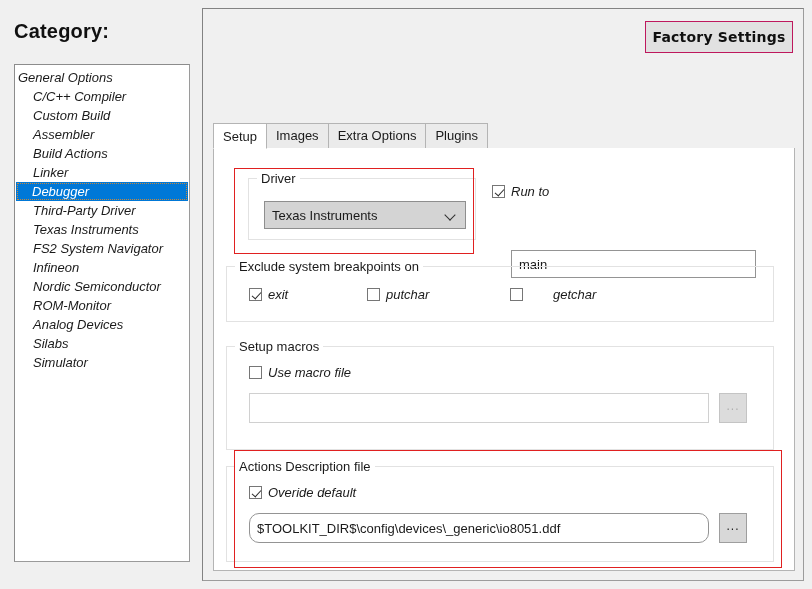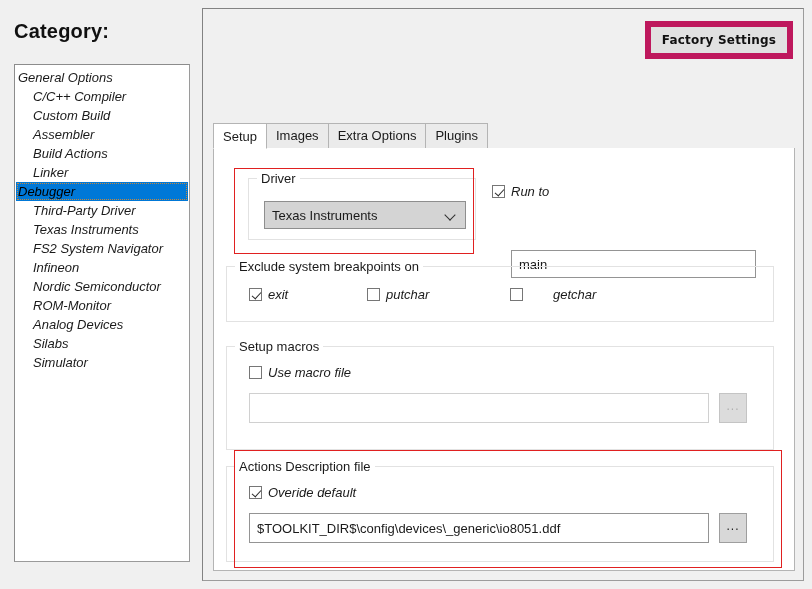--- a/index.html
+++ b/index.html
@@ -51,47 +51,47 @@
     font-size: 13px;
     color: #1a1a1a;
     padding-left: 3px;
     white-space: nowrap;
     box-sizing: border-box;
     font-style: italic;
   }
   .cat-item.indent { padding-left: 18px; }
   .cat-item.selected {
     background: #0078d7;
-    color: #000000;
+    color: #ffffff;
     outline: 1px dotted #c8893c;
     outline-offset: -2px;
     margin: 0 1px;
-    padding-left: 2px;
+    padding-left: 16px;
   }
 
   
   #options-pane {
     position: absolute;
     left: 202px; top: 8px;
     width: 602px; height: 573px;
     background: #f0f0f0;
     border: 1px solid #828282;
     border-right-color: #9c9c9c;
     border-bottom-color: #9c9c9c;
     box-sizing: border-box;
   }
   #factory-settings-button {
     position: absolute;
     right: 10px; top: 12px;
-    width: 148px; height: 38px;
+    width: 148px; height: 32px;
     background: #e1e1e1;
-    border: 6px solid #be185d;
+    border: 1px solid #be185d;
     box-sizing: border-box;
     font-family: "DejaVu Sans", sans-serif;
-    font-size: 12px;
+    font-size: 14px;
     font-weight: bold;
     color: #101010;
     display: flex;
     align-items: center;
     justify-content: center;
     cursor: default;
     letter-spacing: .2px;
   }
 
   
@@ -336,21 +336,21 @@
         <span>...</span>
       </div>
     </div>
 
     <div class="group" style="left:12px; top:318px; width:548px; height:96px;">
       <span class="group-legend">Actions Description file</span>
       <div class="checkrow" style="left:22px; top:18px;">
         <span class="checkbox checked"></span>
         <span>Overide default</span>
       </div>
-      <div class="textbox" style="left:22px; top:46px; width:460px; height:30px;">
+      <div class="textbox" style="left:22px; top:46px; width:460px; height:30px;border-radius:10px;">
         <span>$TOOLKIT_DIR$\config\devices\_generic\io8051.ddf</span>
       </div>
       <div class="browse-btn" style="left:492px; top:46px; width:28px; height:30px;">
         <span>...</span>
       </div>
     </div>
     <div class="highlight-box" style="left:20px; top:302px; width:548px; height:118px;"></div>
 
   </div>
 </div>

